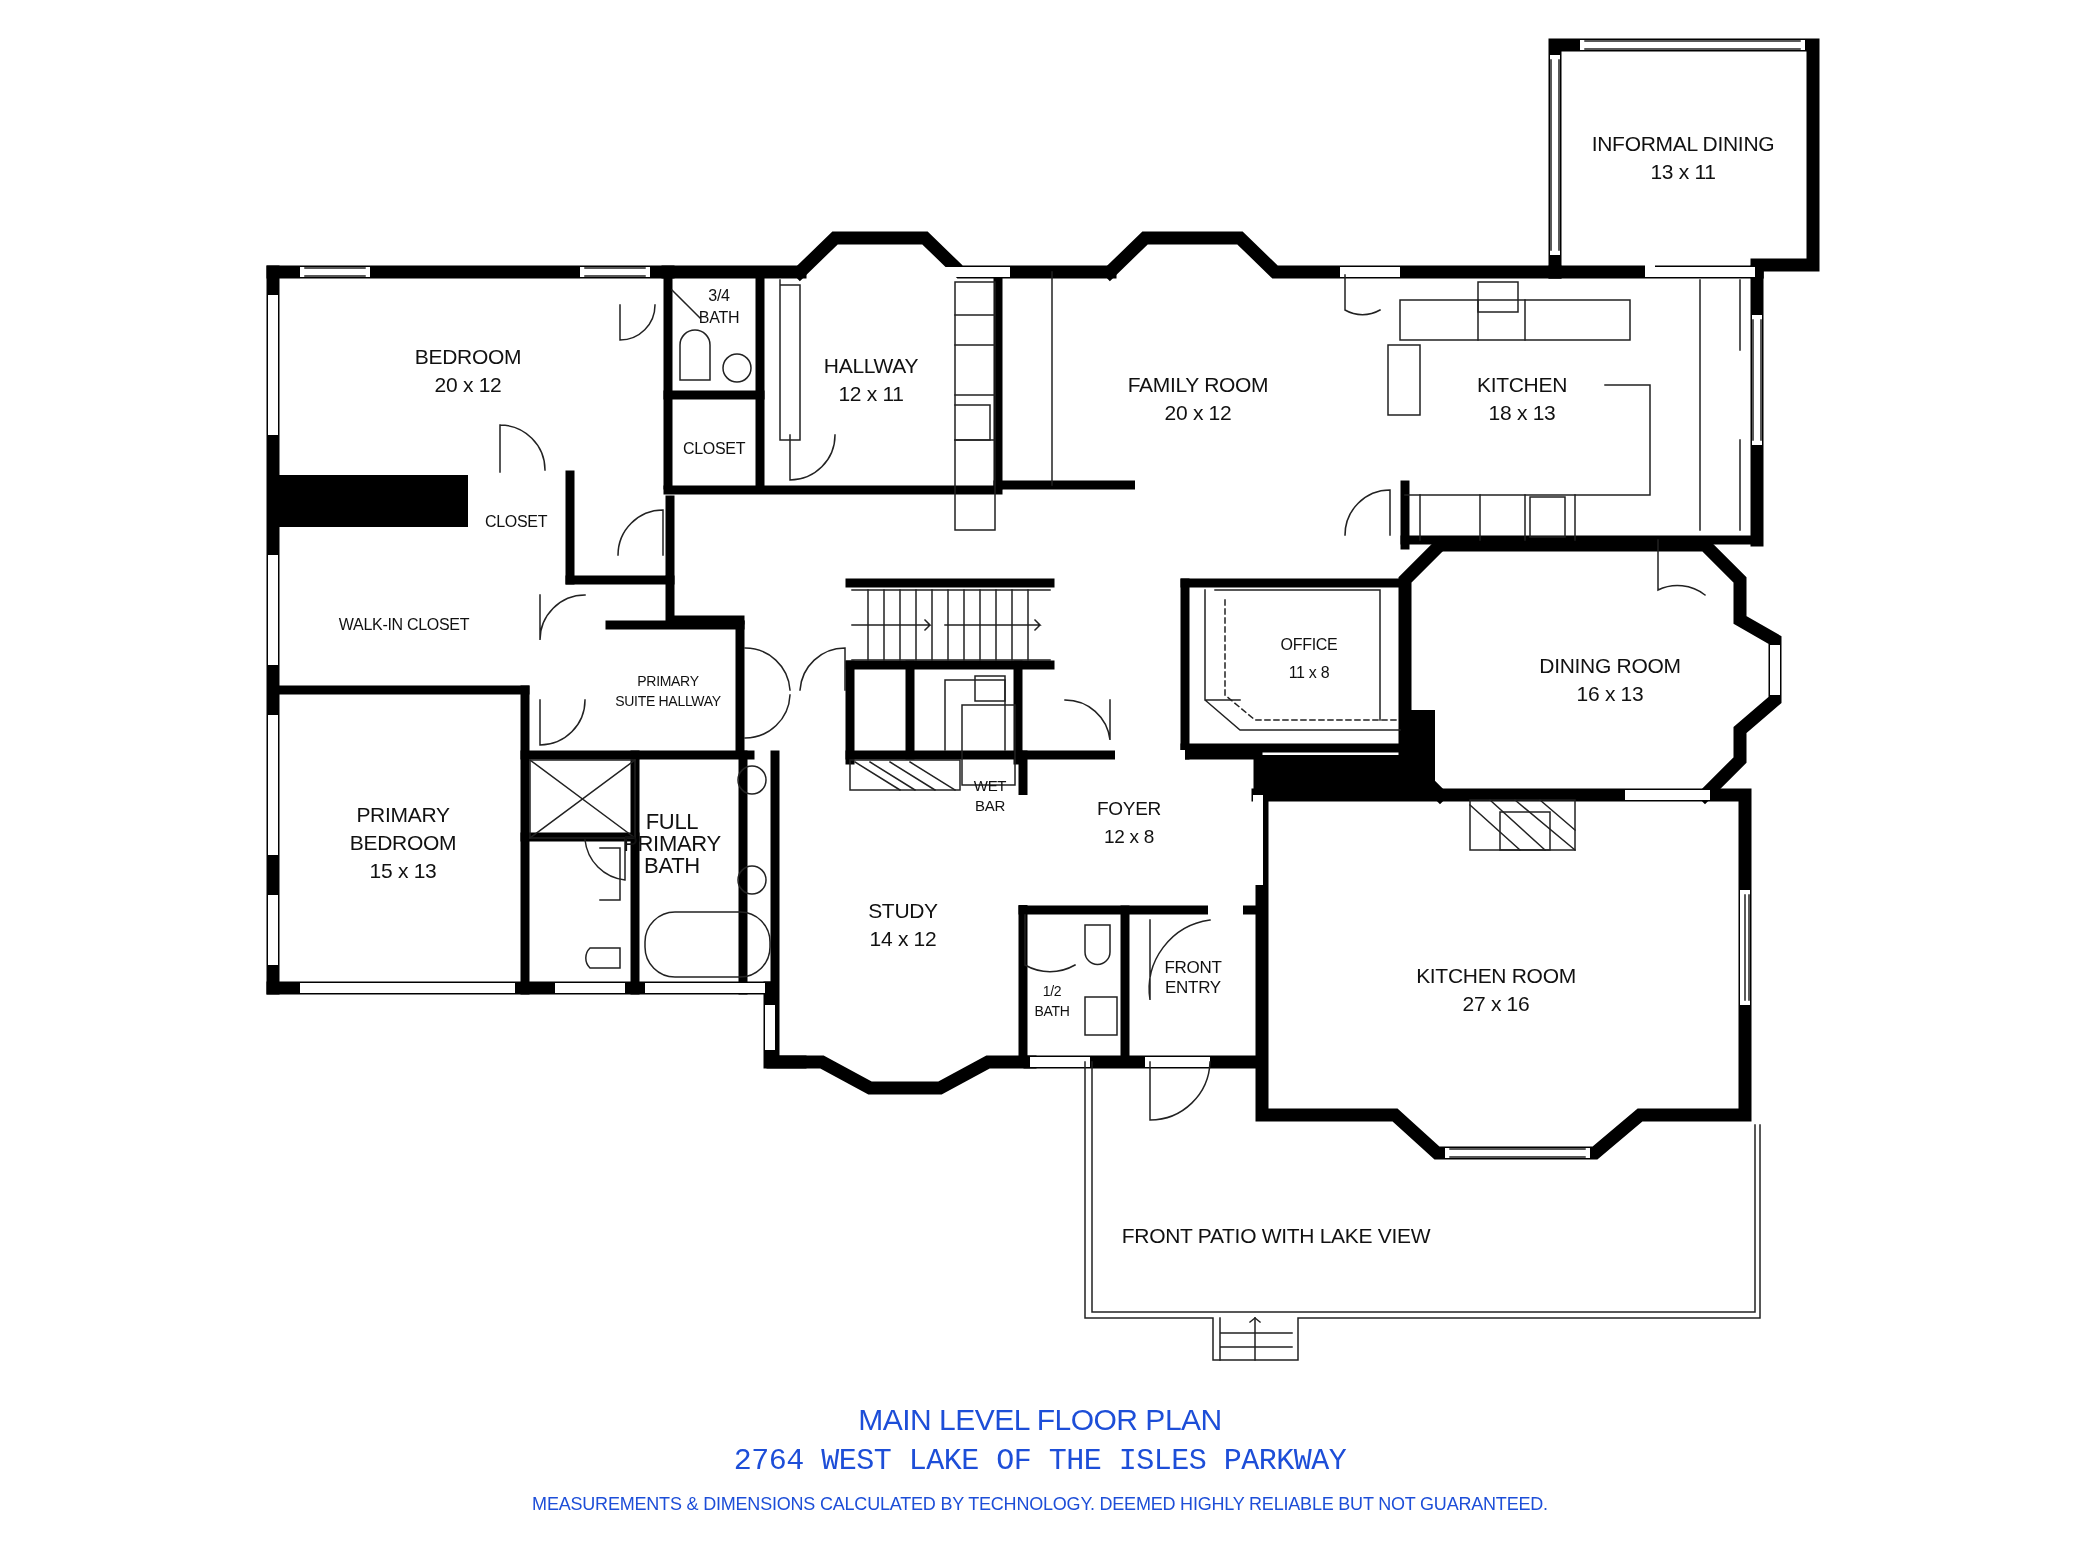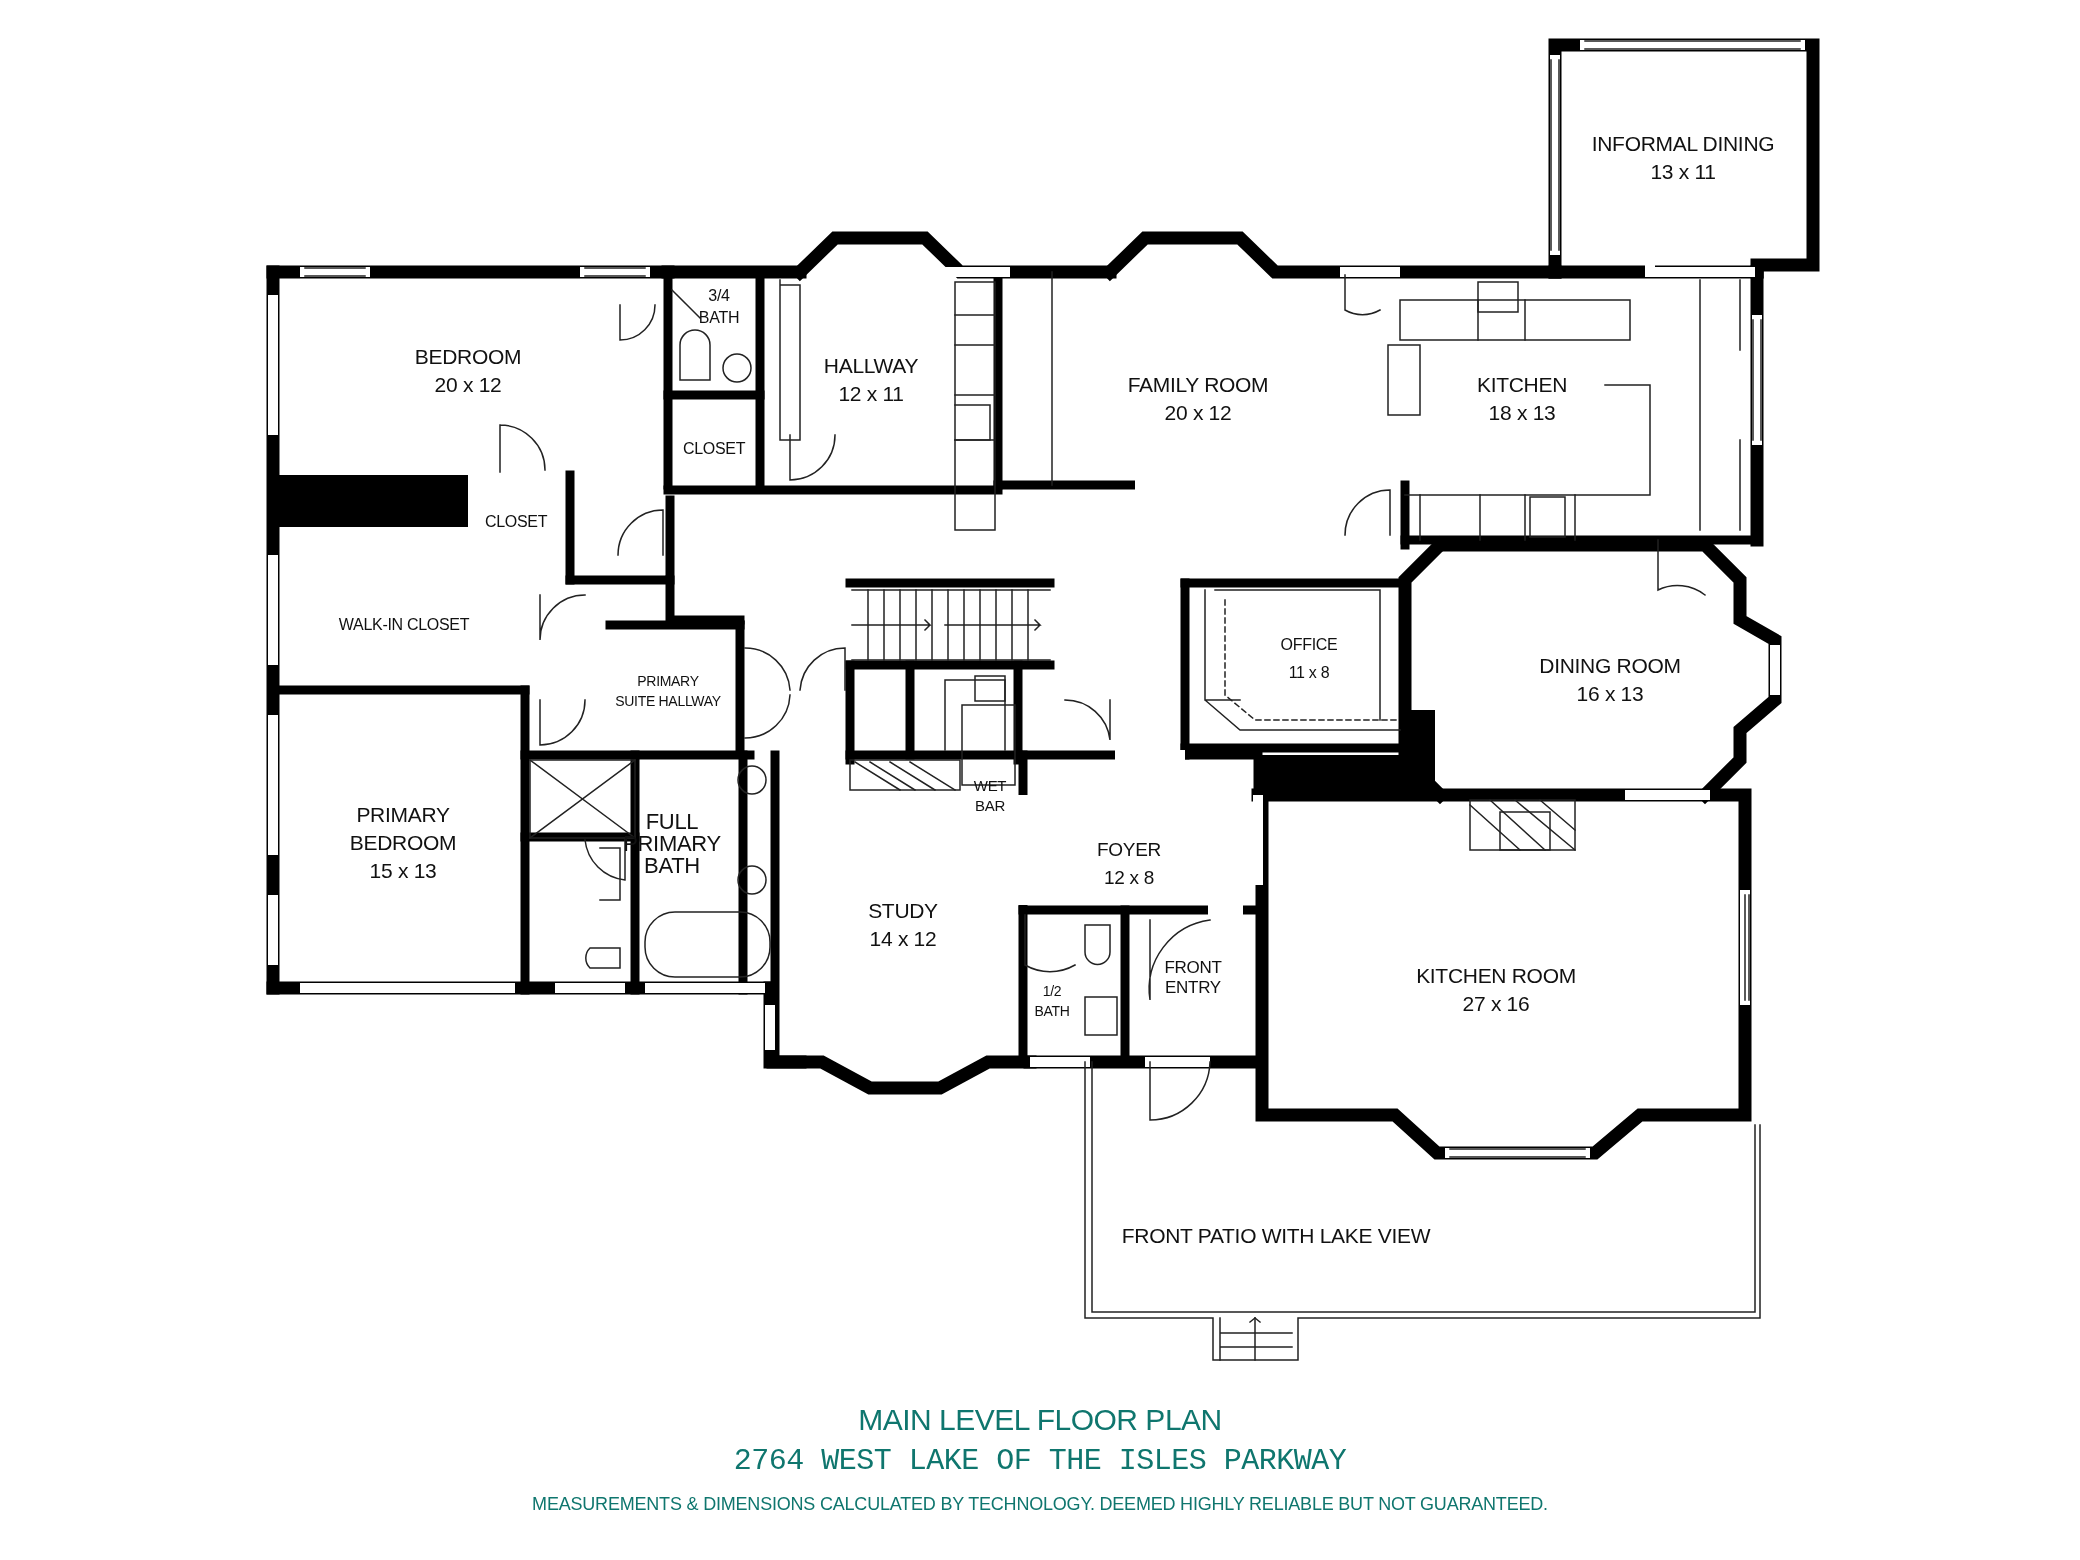--- a/index.html
+++ b/index.html
@@ -1,21 +1,21 @@
 <!DOCTYPE html>
 <html><head>
 <meta charset="utf-8">
 <style>
   html,body{margin:0;padding:0;background:#fff;}
   body{width:2080px;height:1560px;position:relative;overflow:hidden;font-family:"DejaVu Sans",sans-serif;}
   svg#plan{position:absolute;left:0;top:0;}
   .lbl{position:absolute;transform:translate(-50%,-50%);text-align:center;color:#111;font-family:"Liberation Sans","DejaVu Sans",sans-serif;font-size:21px;line-height:28px;white-space:nowrap;letter-spacing:-0.3px;margin-top:8px;}
   .lbl.sm{font-size:16px;line-height:22px;}
   .lbl span{display:block;}
-  .footer{position:absolute;left:0;width:2080px;text-align:center;color:#0f766e;font-family:"Liberation Sans","DejaVu Sans",sans-serif;}
+  .footer{position:absolute;left:0;width:2080px;text-align:center;color:#1d4ed8;font-family:"Liberation Sans","DejaVu Sans",sans-serif;}
   .title{top:1403px;font-size:30px;letter-spacing:-0.5px;}
   .address{top:1444px;font-size:30px;letter-spacing:-0.5px;font-family:Liberation Mono, monospace;}
   .disclaimer{top:1494px;font-size:18px;letter-spacing:-0.2px;}
 </style>
 </head>
 <body>
 
 <svg id="plan" width="2080" height="1560" viewBox="0 0 2080 1560" xmlns="http://www.w3.org/2000/svg">
   <g fill="none" stroke="#000" stroke-linecap="square">
 
@@ -249,21 +249,21 @@
 <div class="lbl" style="left:403px;top:835px;">
   <span>PRIMARY</span>
   <span>BEDROOM</span>
   <span>15 x 13</span>
 </div>
 <div class="lbl sm" style="left:672px;top:836px;font-size:22px;line-height:22px;">
   <span>FULL</span>
   <span>PRIMARY</span>
   <span>BATH</span>
 </div>
-<div class="lbl" style="left:1129px;top:856px;font-size:19px;">
+<div class="lbl" style="left:1129px;top:815px;font-size:19px;">
   <span>FOYER</span>
   <span>12 x 8</span>
 </div>
 <div class="lbl" style="left:903px;top:917px;">
   <span>STUDY</span>
   <span>14 x 12</span>
 </div>
 <div class="lbl sm" style="left:1052px;top:993px;font-size:14px;line-height:20px;">
   <span>1/2</span>
   <span>BATH</span>

